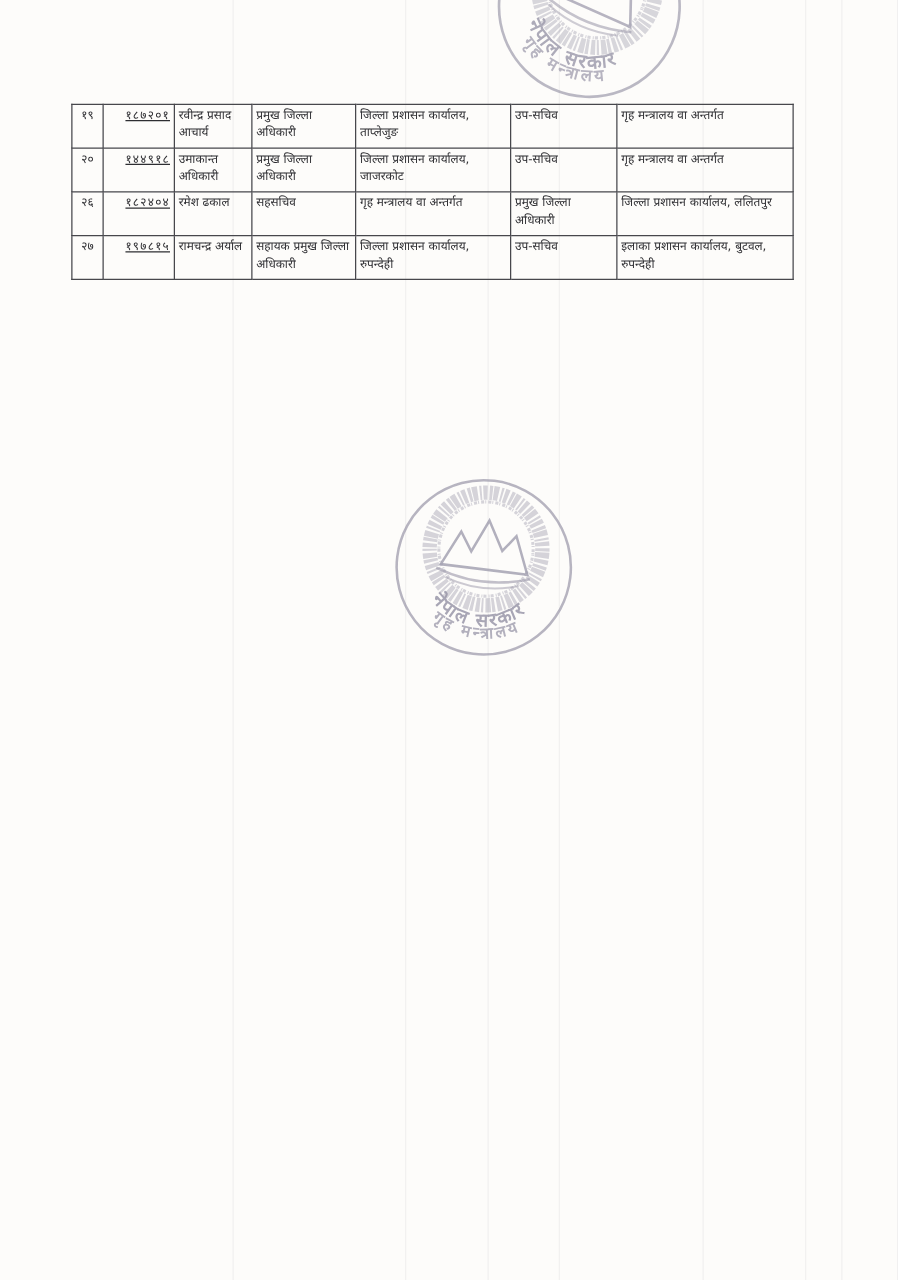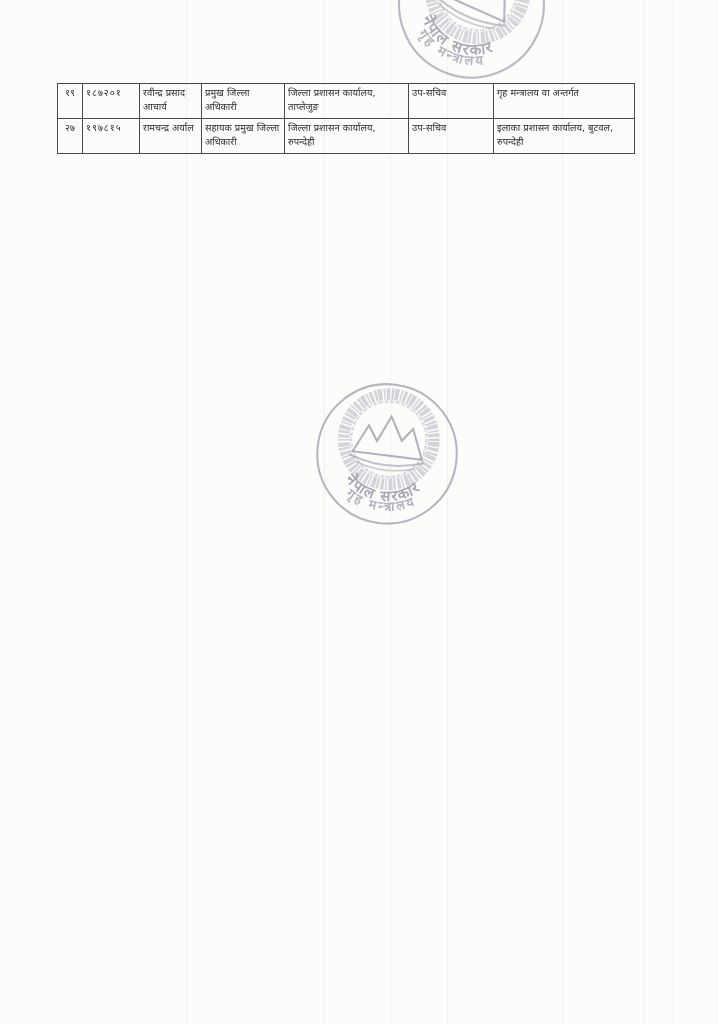--- a/index.html
+++ b/index.html
@@ -30,21 +30,21 @@
   }
   .doc-table td{
     border:1px solid #47474c;
     vertical-align:top;
     padding:2px 3px 1px 3px;
     overflow:hidden;
     word-break:break-word;
   }
   .doc-table tr{height:35px;margin-top:28px;}
   .c-sn{text-align:center;}
-  .c-emp{text-align:left;letter-spacing:1px;}
+  .c-emp{text-align:right;letter-spacing:1px;text-decoration:underline;}
 </style>
 </head>
 <body>
 
 <div class="page">
 
   <div class="scanline" style="left:186px"></div>
   <div class="scanline" style="left:324px"></div>
   <div class="scanline" style="left:390px"></div>
   <div class="scanline" style="left:447px"></div>
@@ -89,26 +89,44 @@
   <tr>
     <td class="c-sn">१९</td>
     <td class="c-emp">१८७२०१</td>
     <td>रवीन्द्र प्रसाद आचार्य</td>
     <td>प्रमुख जिल्ला अधिकारी</td>
     <td>जिल्ला प्रशासन कार्यालय, ताप्लेजुङ</td>
     <td>उप-सचिव</td>
     <td>गृह मन्त्रालय वा अन्तर्गत</td>
   </tr>
 
+  <tr>
+    <td class="c-sn">२०</td>
+    <td class="c-emp">१४४९१८</td>
+    <td>उमाकान्त अधिकारी</td>
+    <td>प्रमुख जिल्ला अधिकारी</td>
+    <td>जिल्ला प्रशासन कार्यालय, जाजरकोट</td>
+    <td>उप-सचिव</td>
+    <td>गृह मन्त्रालय वा अन्तर्गत</td>
+  </tr>
 
 
 
 
 
 
+  <tr>
+    <td class="c-sn">२६</td>
+    <td class="c-emp">१८२४०४</td>
+    <td>रमेश ढकाल</td>
+    <td>सहसचिव</td>
+    <td>गृह मन्त्रालय वा अन्तर्गत</td>
+    <td>प्रमुख जिल्ला अधिकारी</td>
+    <td>जिल्ला प्रशासन कार्यालय, ललितपुर</td>
+  </tr>
 
   <tr>
     <td class="c-sn">२७</td>
     <td class="c-emp">१९७८१५</td>
     <td>रामचन्द्र अर्याल</td>
     <td>सहायक प्रमुख जिल्ला अधिकारी</td>
     <td>जिल्ला प्रशासन कार्यालय, रुपन्देही</td>
     <td>उप-सचिव</td>
     <td>इलाका प्रशासन कार्यालय, बुटवल, रुपन्देही</td>
   </tr>

